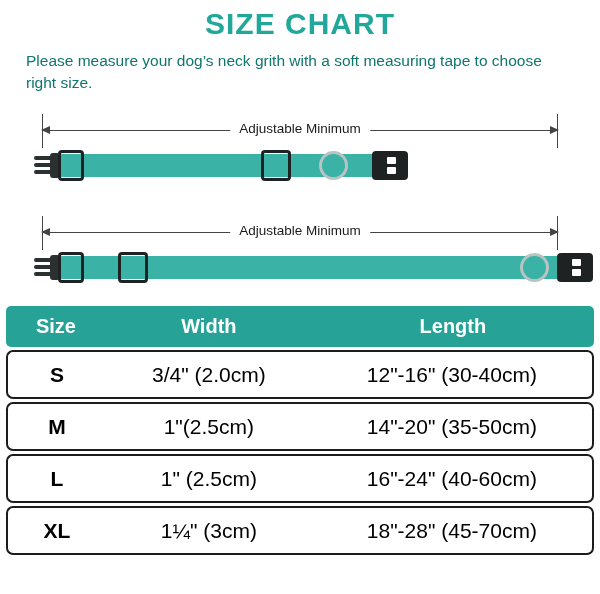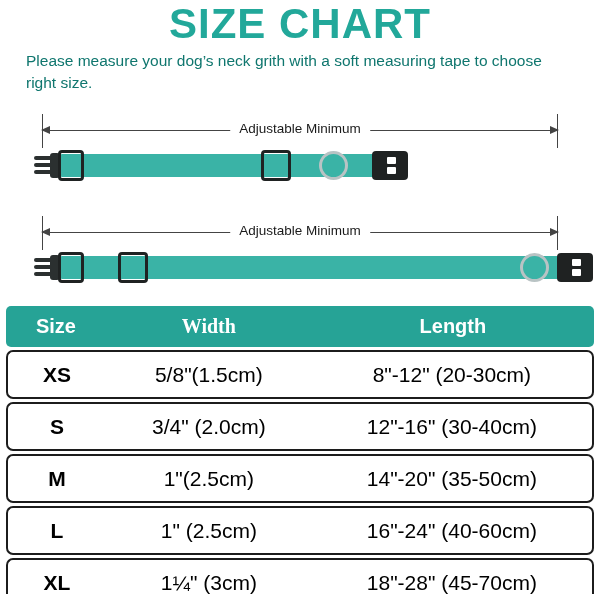--- a/index.html
+++ b/index.html
@@ -15,21 +15,21 @@
     overflow: hidden;
   }
   .page {
     position: relative;
     width: 600px;
     height: 594px;
   }
   .title {
     text-align: center;
     color: #22a89a;
-    font-size: 42px;
+    font-size: 30px;
     font-weight: bold;
     letter-spacing: 1px;
     margin: 4px 0 0 0;
     line-height: 40px;
   }
   .subtitle {
     margin: 6px 26px 0 26px;
     font-size: 15.5px;
     line-height: 22px;
     color: #0f766e;
@@ -162,21 +162,21 @@
     border-left: 2px solid #1c1c1c;
     border-radius: 7px 0 0 7px;
     font-weight: bold;
     font-size: 21px;
   }
   .body-row td:last-child {
     border-right: 2px solid #1c1c1c;
     border-radius: 0 7px 7px 0;
   }
   .col-size { width: 17%; }
-  .col-width { width: 35%; font-family: Liberation Serif, serif; }
+  .col-width { width: 35%; }
   .col-length { width: 48%; }
 </style>
 </head>
 <body>
 
 <div class="page">
 
   <h1 class="title">SIZE CHART</h1>
   <p class="subtitle">Please measure your dog’s neck grith with a soft measuring tape to choose right size.</p>
 
@@ -238,25 +238,20 @@
     <table>
       <thead>
         <tr class="head-row">
           <th class="col-size">Size</th>
           <th class="col-width">Width</th>
           <th class="col-length">Length</th>
         </tr>
       </thead>
       <tbody>
         <tr class="body-row">
-          <td>XS</td>
-          <td>5/8"(1.5cm)</td>
-          <td>8"-12" (20-30cm)</td>
-        </tr>
-        <tr class="body-row">
           <td>S</td>
           <td>3/4" (2.0cm)</td>
           <td>12"-16" (30-40cm)</td>
         </tr>
         <tr class="body-row">
           <td>M</td>
           <td>1"(2.5cm)</td>
           <td>14"-20" (35-50cm)</td>
         </tr>
         <tr class="body-row">

